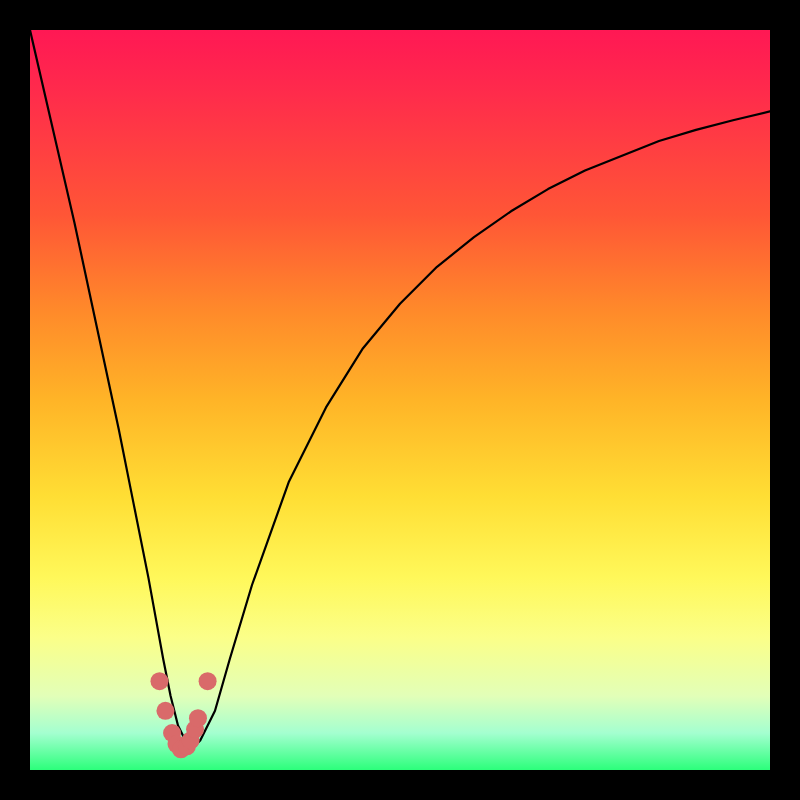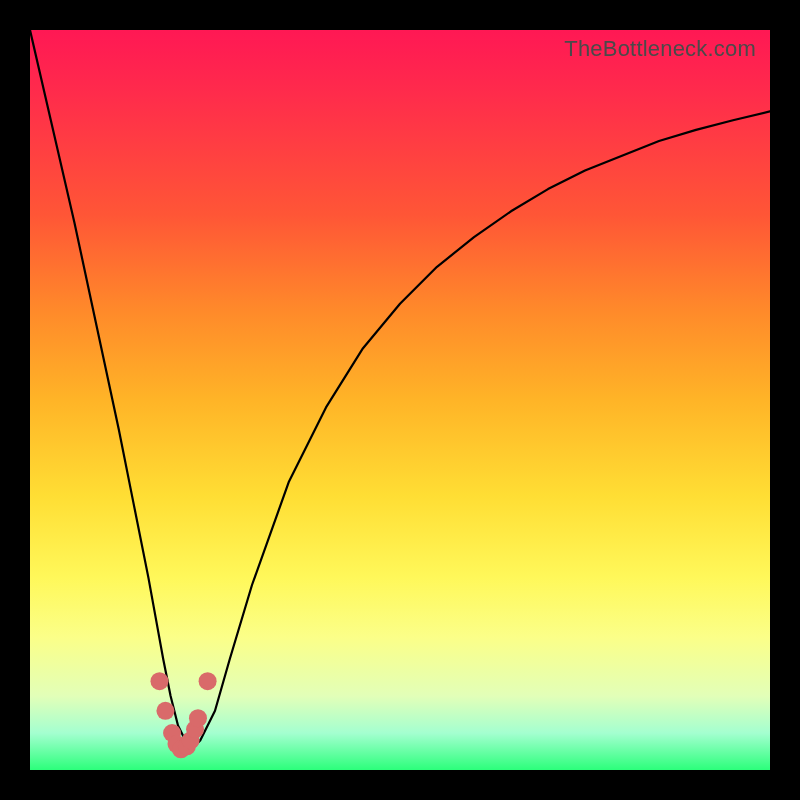--- a/index.html
+++ b/index.html
@@ -47,21 +47,20 @@
     left: 0;
     top: 0;
     width: 740px;
     height: 740px;
   }
 </style>
 </head>
 <body>
 
 <div class="frame">
-  <div class="watermark">TheBottleneck.com</div>
   <svg class="plot" viewBox="0 0 740 740">
     <path id="curve-path" fill="none" stroke="#000" stroke-width="2.2" stroke-linejoin="round" stroke-linecap="round" d="M0.00 0.00 L22.20 96.20 L44.40 192.40 L66.60 296.00 L88.80 399.60 L103.60 473.60 L118.40 547.60 L133.20 629.00 L140.60 666.00 L148.00 695.60 L155.40 710.40 L162.80 717.80 L170.20 710.40 L185.00 680.80 L199.80 629.00 L222.00 555.00 L259.00 451.40 L296.00 377.40 L333.00 318.20 L370.00 273.80 L407.00 236.80 L444.00 207.20 L481.00 181.30 L518.00 159.10 L555.00 140.60 L592.00 125.80 L629.00 111.00 L666.00 99.90 L703.00 90.28 L740.00 81.40"></path>
     <g id="marker-group">
         <circle cx="129.50" cy="651.20" r="9" fill="#d96a6a"></circle>
         <circle cx="135.42" cy="680.80" r="9" fill="#d96a6a"></circle>
         <circle cx="142.08" cy="703.00" r="9" fill="#d96a6a"></circle>
         <circle cx="146.52" cy="714.10" r="9" fill="#d96a6a"></circle>
         <circle cx="150.96" cy="719.28" r="9" fill="#d96a6a"></circle>
         <circle cx="156.88" cy="716.32" r="9" fill="#d96a6a"></circle>
         <circle cx="160.58" cy="710.40" r="9" fill="#d96a6a"></circle>

